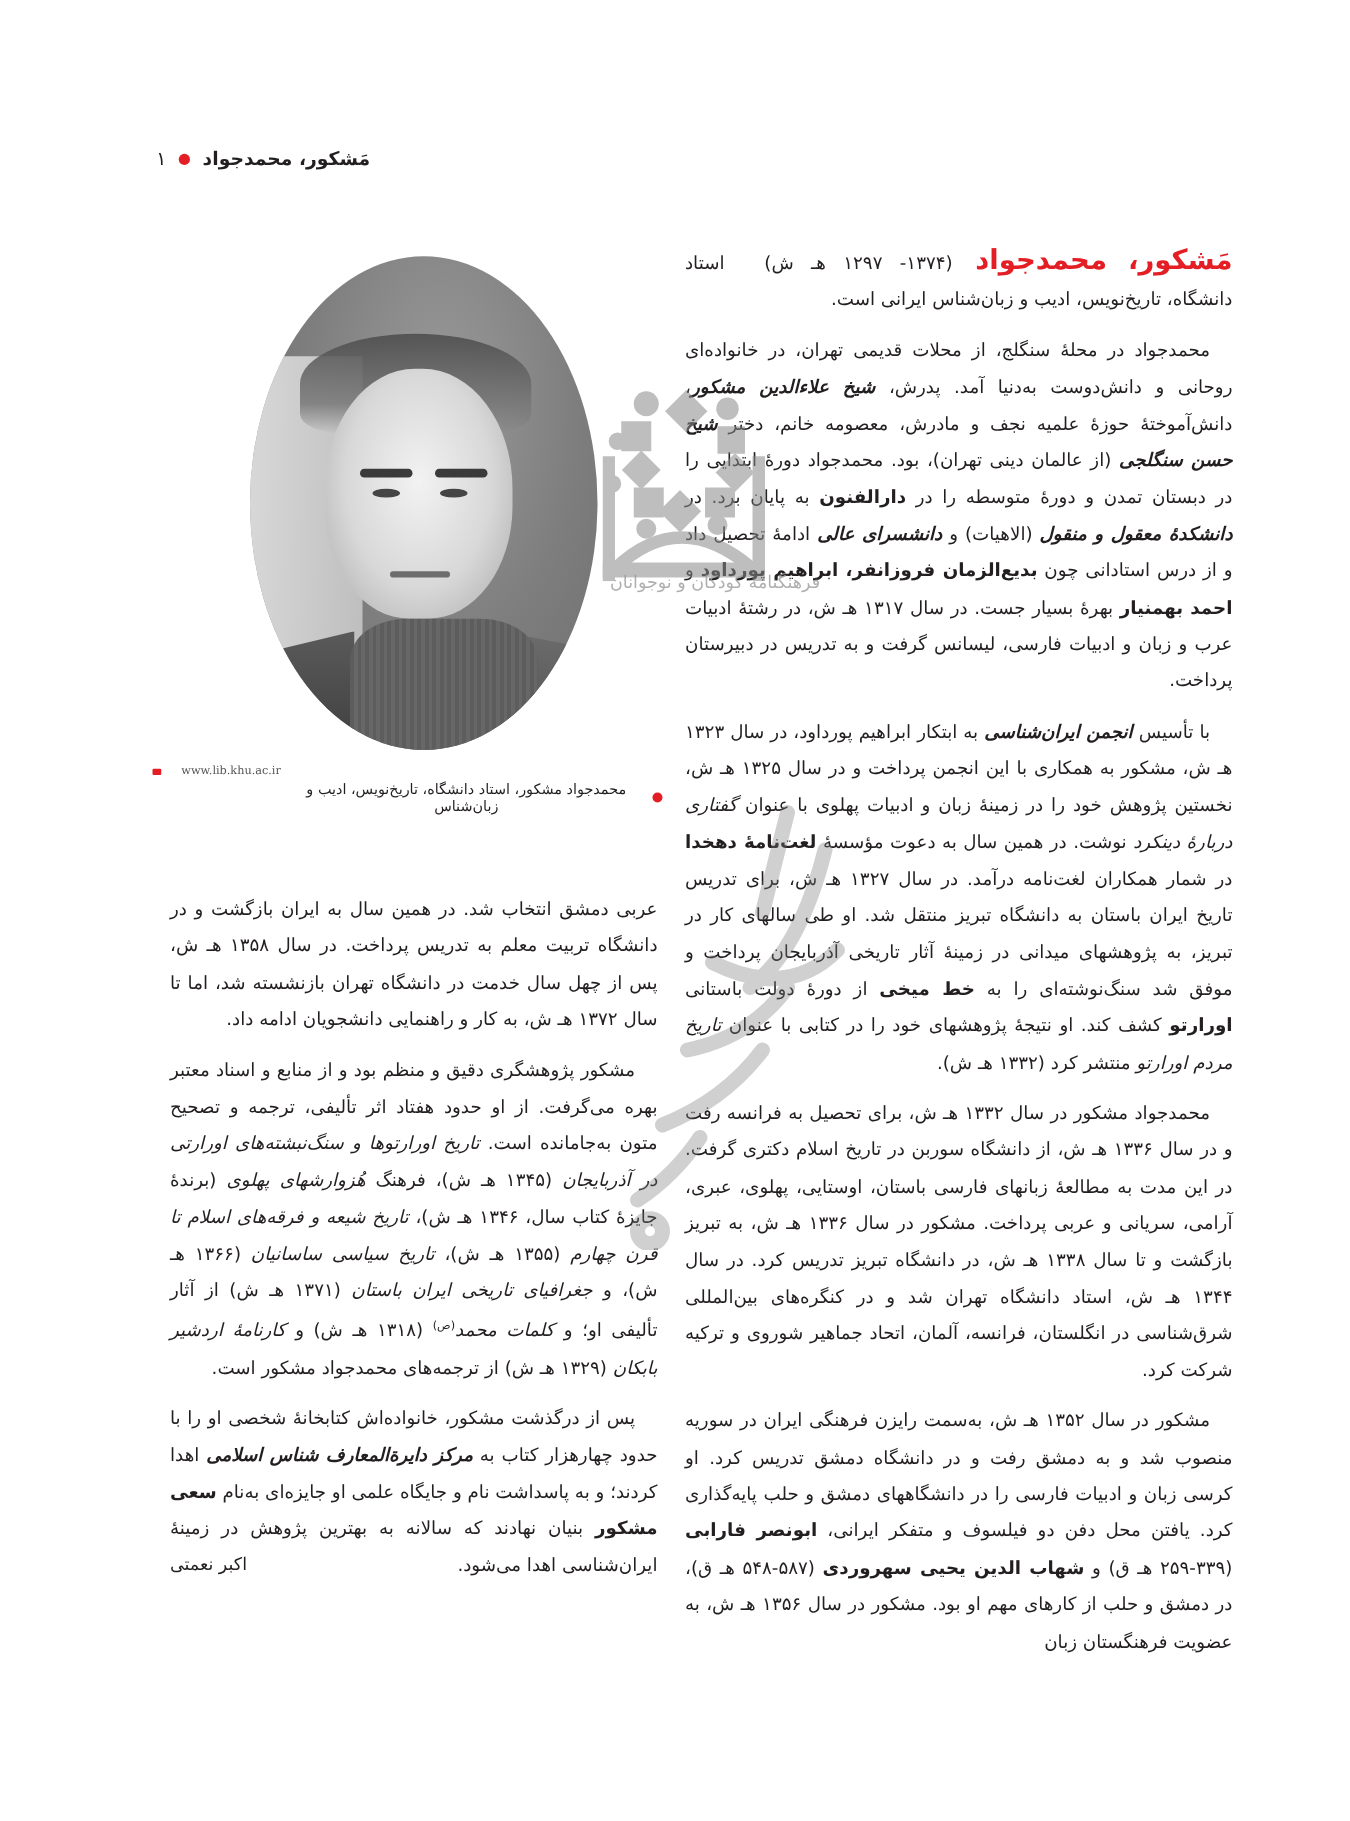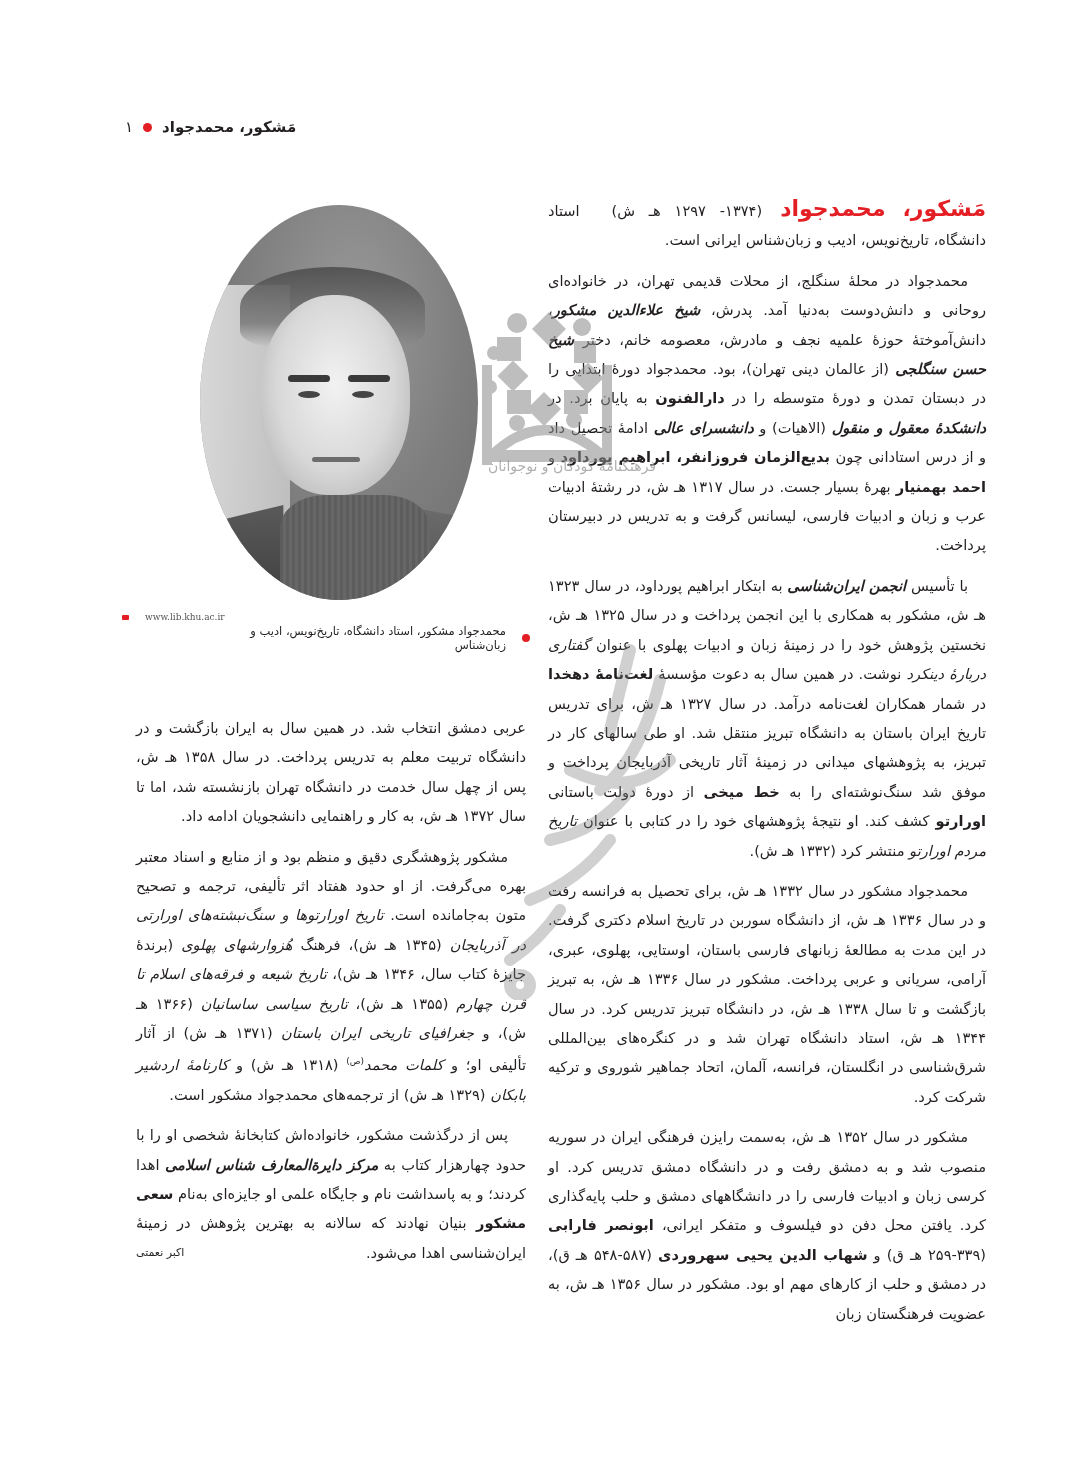--- a/index.html
+++ b/index.html
@@ -46,25 +46,25 @@
   .portrait .neck { position:absolute; left:80px; top:290px; width:150px; height:110px;
               background: repeating-linear-gradient(90deg,#5d5d5d 0 3px,#676767 3px 6px); border-radius: 30% 30% 0 0; }
   .portrait .coat { position:absolute; left:0; top:300px; width:278px; height:100px;
               background: linear-gradient(180deg,#5a5a5a,#3e3e3e); clip-path: polygon(0 20%,30% 0,30% 100%,0 100%); }
   .portrait .coat2 { position:absolute; left:0; top:300px; width:278px; height:100px;
               background: linear-gradient(180deg,#6c6c6c,#505050); clip-path: polygon(72% 0,100% 15%,100% 100%,72% 100%); }
 
   .credit { position: absolute; left: 122px; top: 612px; direction: ltr; font-family: "DejaVu Serif", serif;
             font-size: 9px; color: #555; display: flex; align-items: center; gap: 16px; }
   .credit .mark { width: 7px; height: 5px; background: #e31e24; display: inline-block; border-radius: 1px; }
-  .caption { position: absolute; left: 230px; top: 624px; width: 300px; direction: rtl; text-align: right;
-             font-size: 11.5px; color: #231f20; display: flex; align-items: center; gap: 16px; }
+  .caption { position: absolute; left: 230px; top: 624px; width: 300px; direction: rtl; text-align: center;
+             font-size: 11.5px; color: #231f20; display: flex; align-items: center; gap: 6px; }
   .caption .dot { width: 8px; height: 8px; border-radius: 50%; background: #e31e24; display: inline-block; flex: none; }
 
-  .author { float: left; font-size: 11px; }
+  .author { float: left; font-size: 14px; }
 
   
   .wm-logo { position: absolute; left: 482px; top: 305px; width: 130px; height: 160px; opacity: .55; pointer-events: none; }
   .wm-text { position: absolute; left: 488px; top: 458px; color: #9c9c9c; font-size: 14px;
              opacity: .8; direction: rtl; pointer-events: none; }
   .wm-diag { position: absolute; left: 490px; top: 640px; width: 260px; height: 360px; pointer-events: none; opacity: .35; }
 </style>
 </head>
 <body>
 

